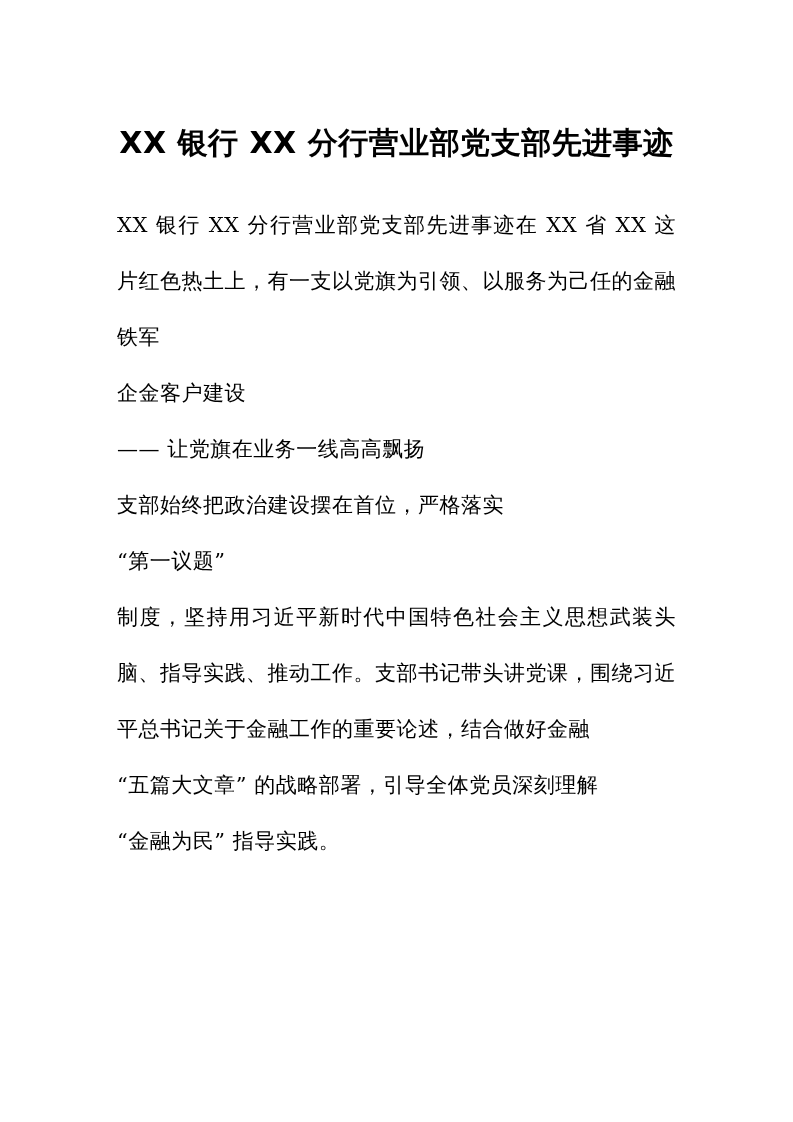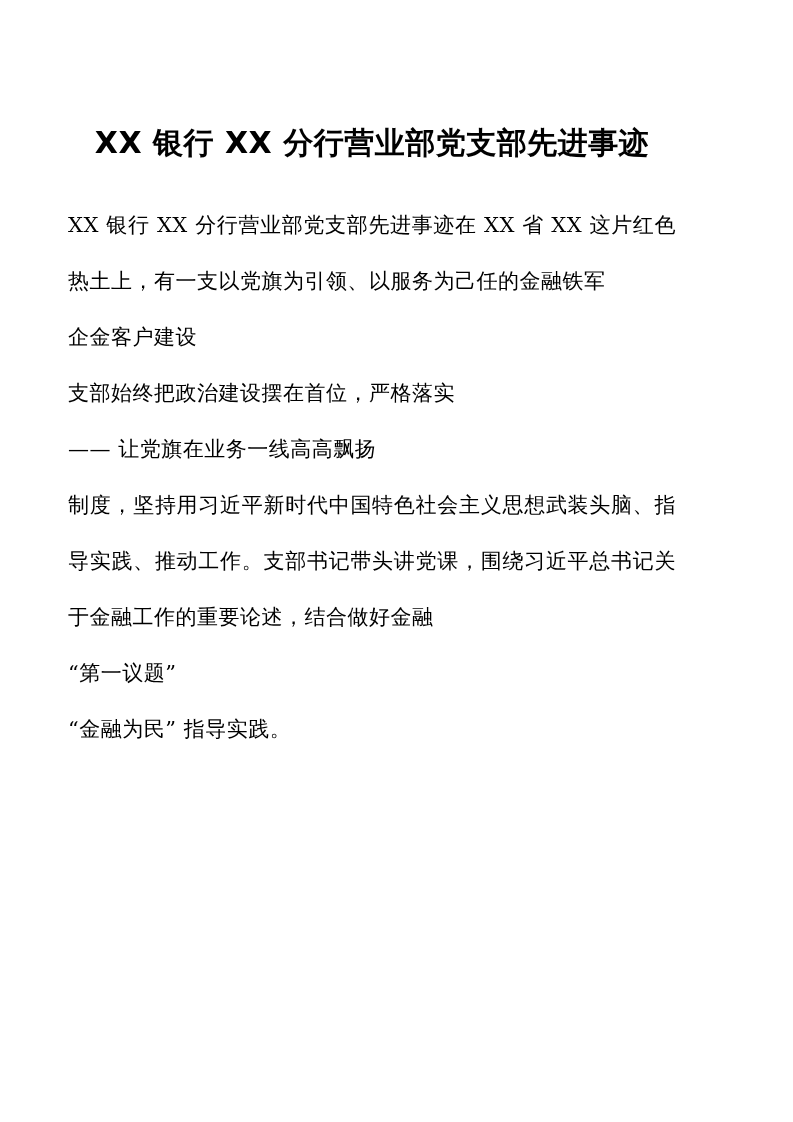--- a/index.html
+++ b/index.html
@@ -12,21 +12,21 @@
     height: 1122px;
     overflow: hidden;
     color: #000000;
     font-family: "DejaVu Serif", "Liberation Serif", serif;
   }
   .page {
     box-sizing: border-box;
     width: 793px;
     height: 1122px;
     background: #ffffff;
-    padding: 121px 117px 40px 68px;
+    padding: 121px 117px 40px 117px;
   }
   .doc-title {
     font-family: "DejaVu Sans", "Liberation Sans", sans-serif;
     font-weight: 700;
     font-size: 30px;
     line-height: 44px;
     text-align: center;
     letter-spacing: 0.5px;
     margin: 0 0 32px 0;
     white-space: nowrap;
@@ -42,19 +42,20 @@
 </style>
 </head>
 <body>
 
 <div class="page">
   <h1 class="doc-title">XX 银行 XX 分行营业部党支部先进事迹</h1>
 
   <div class="body-text">
     <p>XX 银行 XX 分行营业部党支部先进事迹在 XX 省 XX 这片红色热土上，有一支以党旗为引领、以服务为己任的金融铁军</p>
     <p>企金客户建设</p>
+    <p>—— 让党旗在业务一线高高飘扬</p>
     <p>支部始终把政治建设摆在首位，严格落实</p>
-    <p>—— 让党旗在业务一线高高飘扬</p>
+    <p>“第一议题”</p>
     <p>制度，坚持用习近平新时代中国特色社会主义思想武装头脑、指导实践、推动工作。支部书记带头讲党课，围绕习近平总书记关于金融工作的重要论述，结合做好金融</p>
-    <p>“第一议题”</p>
+    <p>“五篇大文章” 的战略部署，引导全体党员深刻理解</p>
     <p>“金融为民” 指导实践。</p>
   </div>
 </div>
 
 </body></html>

